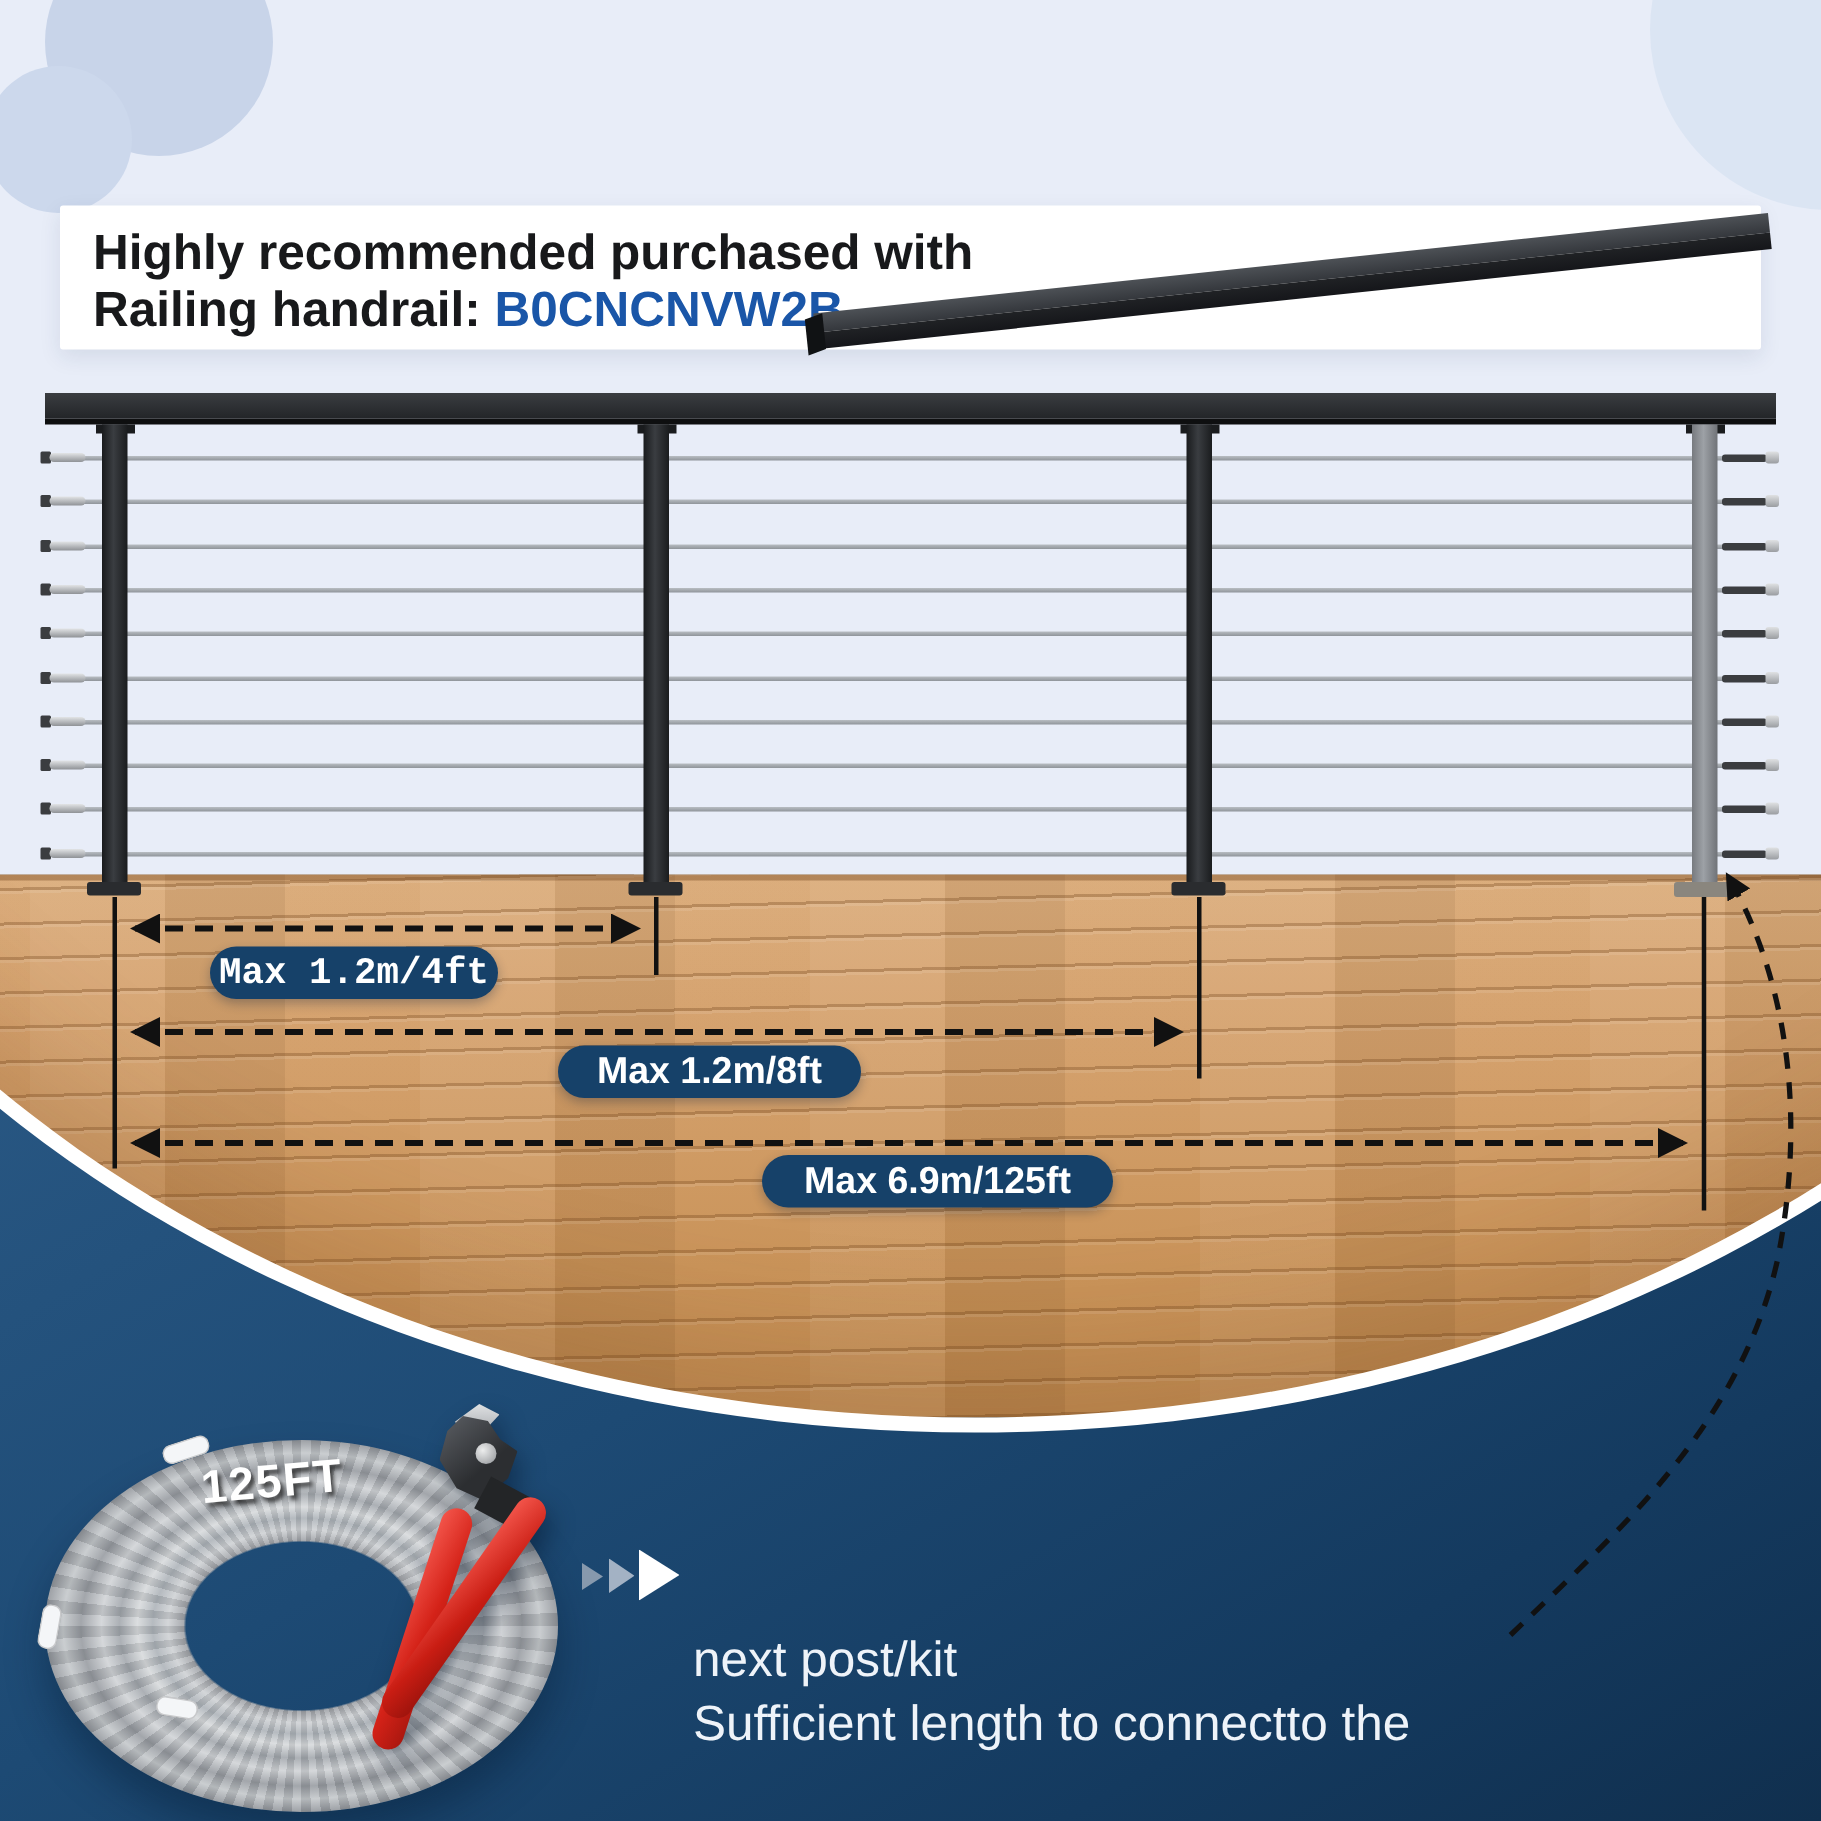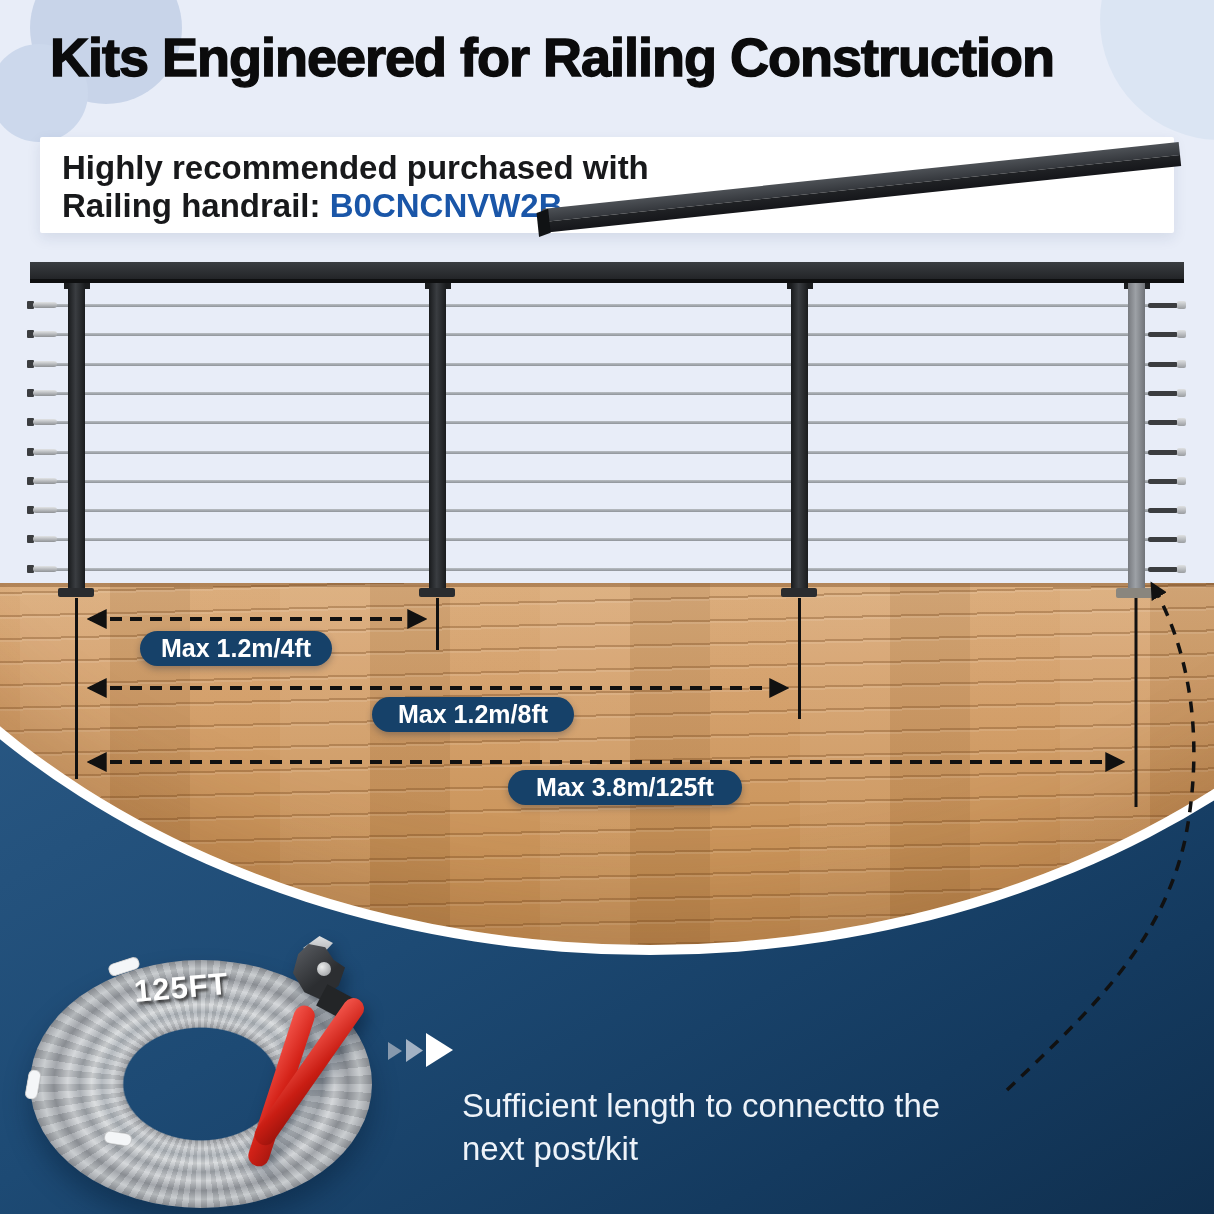--- a/index.html
+++ b/index.html
@@ -62,21 +62,21 @@
   }
   #floor-top-shadow{position:absolute;left:0;top:0;width:100%;height:4px;background:rgba(100,55,18,.35);}
 
   
   #measure-svg{position:absolute;left:0;top:0;width:1214px;height:1214px;pointer-events:none;}
   .pill{
     position:absolute;background:#164169;color:#ffffff;font-weight:bold;font-size:25px;
     display:flex;align-items:center;justify-content:center;border-radius:18px;
     box-shadow:0 3px 7px rgba(10,30,60,.3);white-space:nowrap;
   }
-  #pill-0{left:140px;top:631px;width:192px;height:35px;}
+  #pill-0{left:140px;top:631px;width:192px;height:35px;font-family:Liberation Mono, monospace;}
   #pill-1{left:372px;top:697px;width:202px;height:35px;}
   #pill-2{left:508px;top:770px;width:234px;height:35px;}
 
   
   #coil{
     position:absolute;left:30px;top:960px;width:342px;height:248px;border-radius:50%;
     background:radial-gradient(50% 50% at 50% 50%,
       rgba(0,0,0,0) 0 45%, #9da0a5 46%, #cdd0d3 52%, #aab0b6 58%, #d6d9db 64%,
       #9fa4aa 71%, #cfd2d5 78%, #94989e 86%, #c2c6c9 93%, #8e9298 100%);
     box-shadow:0 16px 26px rgba(0,20,40,.35);
@@ -126,21 +126,20 @@
 </style>
 </head>
 <body>
 
 <div id="stage">
 
   <div class="circle" id="deco-circle-1"></div>
   <div class="circle" id="deco-circle-2"></div>
   <div class="circle" id="deco-circle-3"></div>
 
-  <div id="main-title">Kits Engineered for Railing Construction</div>
 
   <div id="banner">
     <div id="banner-text">
       <div>Highly recommended purchased with</div>
       <div><span>Railing handrail: </span><span id="banner-asin">B0CNCNVW2B</span></div>
     </div>
     <div id="handrail-bar">
       <div class="bar-cap"></div>
       <div class="bar-top"></div>
       <div class="bar-front"></div>
@@ -231,21 +230,21 @@
     <line x1="799.5" y1="598" x2="799.5" y2="719" stroke="#111" stroke-width="3"></line>
     <line x1="1136" y1="598" x2="1136" y2="807" stroke="#111" stroke-width="3"></line>
     <line x1="90" y1="619" x2="424" y2="619" stroke="#111" stroke-width="4" stroke-dasharray="12 8" marker-start="url(#arrow)" marker-end="url(#arrow)"></line>
     <line x1="90" y1="688" x2="786" y2="688" stroke="#111" stroke-width="4" stroke-dasharray="12 8" marker-start="url(#arrow)" marker-end="url(#arrow)"></line>
     <line x1="90" y1="762" x2="1122" y2="762" stroke="#111" stroke-width="4" stroke-dasharray="12 8" marker-start="url(#arrow)" marker-end="url(#arrow)"></line>
     <path d="M 1007 1090 C 1080 1020, 1160 950, 1185 840 C 1205 740, 1190 650, 1152 584" fill="none" stroke="#111" stroke-width="3.5" stroke-dasharray="11 9" marker-end="url(#arrow)"></path>
   </svg>
 
   <div class="pill" id="pill-0">Max 1.2m/4ft</div>
   <div class="pill" id="pill-1">Max 1.2m/8ft</div>
-  <div class="pill" id="pill-2">Max 3.8m/125ft</div>
+  <div class="pill" id="pill-2">Max 6.9m/125ft</div>
 
   <div id="coil"></div>
   <div id="coil-texture"></div>
   <div class="ziptie" id="ziptie-1"></div>
   <div class="ziptie" id="ziptie-2"></div>
   <div class="ziptie" id="ziptie-3"></div>
   <div id="coil-label">125FT</div>
 
   <div id="cutter">
     <div id="cutter-jaw"></div>
@@ -254,17 +253,17 @@
     <div id="cutter-link"></div>
     <div class="handle" id="handle-left"></div>
     <div class="handle" id="handle-right"></div>
   </div>
 
   <div class="chevron" id="chev-1"></div>
   <div class="chevron" id="chev-2"></div>
   <div class="chevron" id="chev-3"></div>
 
   <div id="footer-sub">
+    <div>next post/kit</div>
     <div>Sufficient length to connectto the</div>
-    <div>next post/kit</div>
   </div>
 
 </div>
 
 </body></html>

